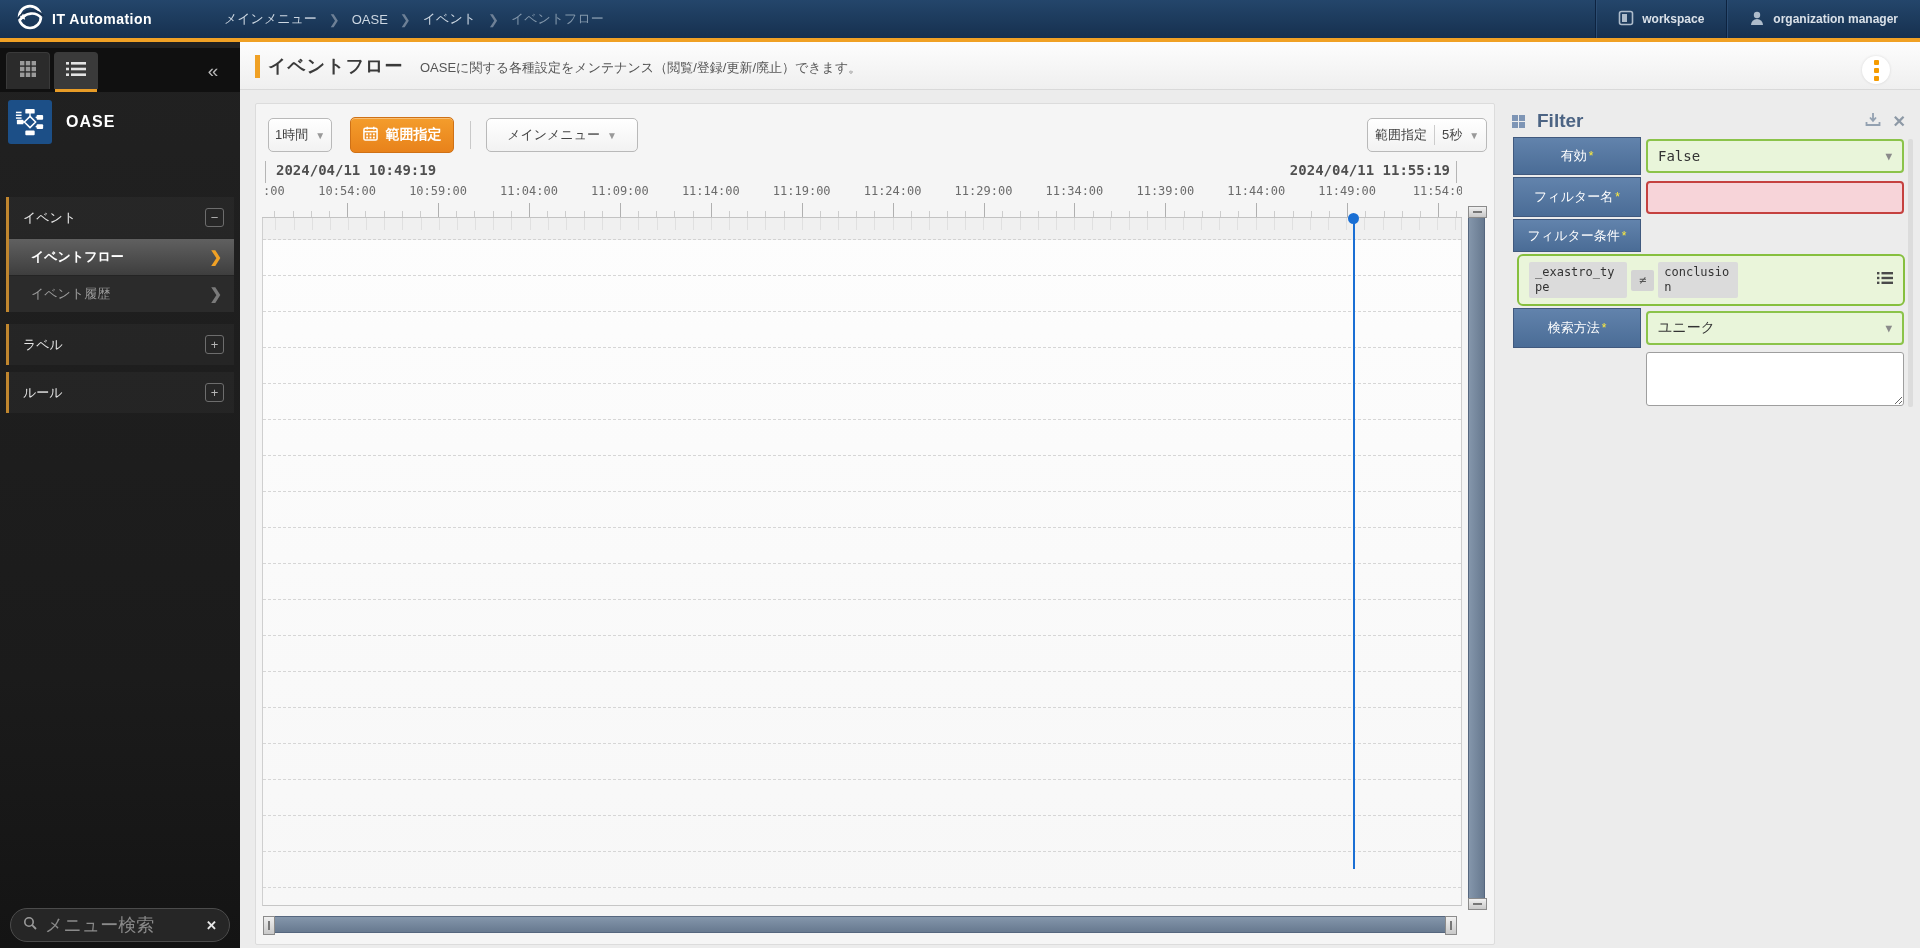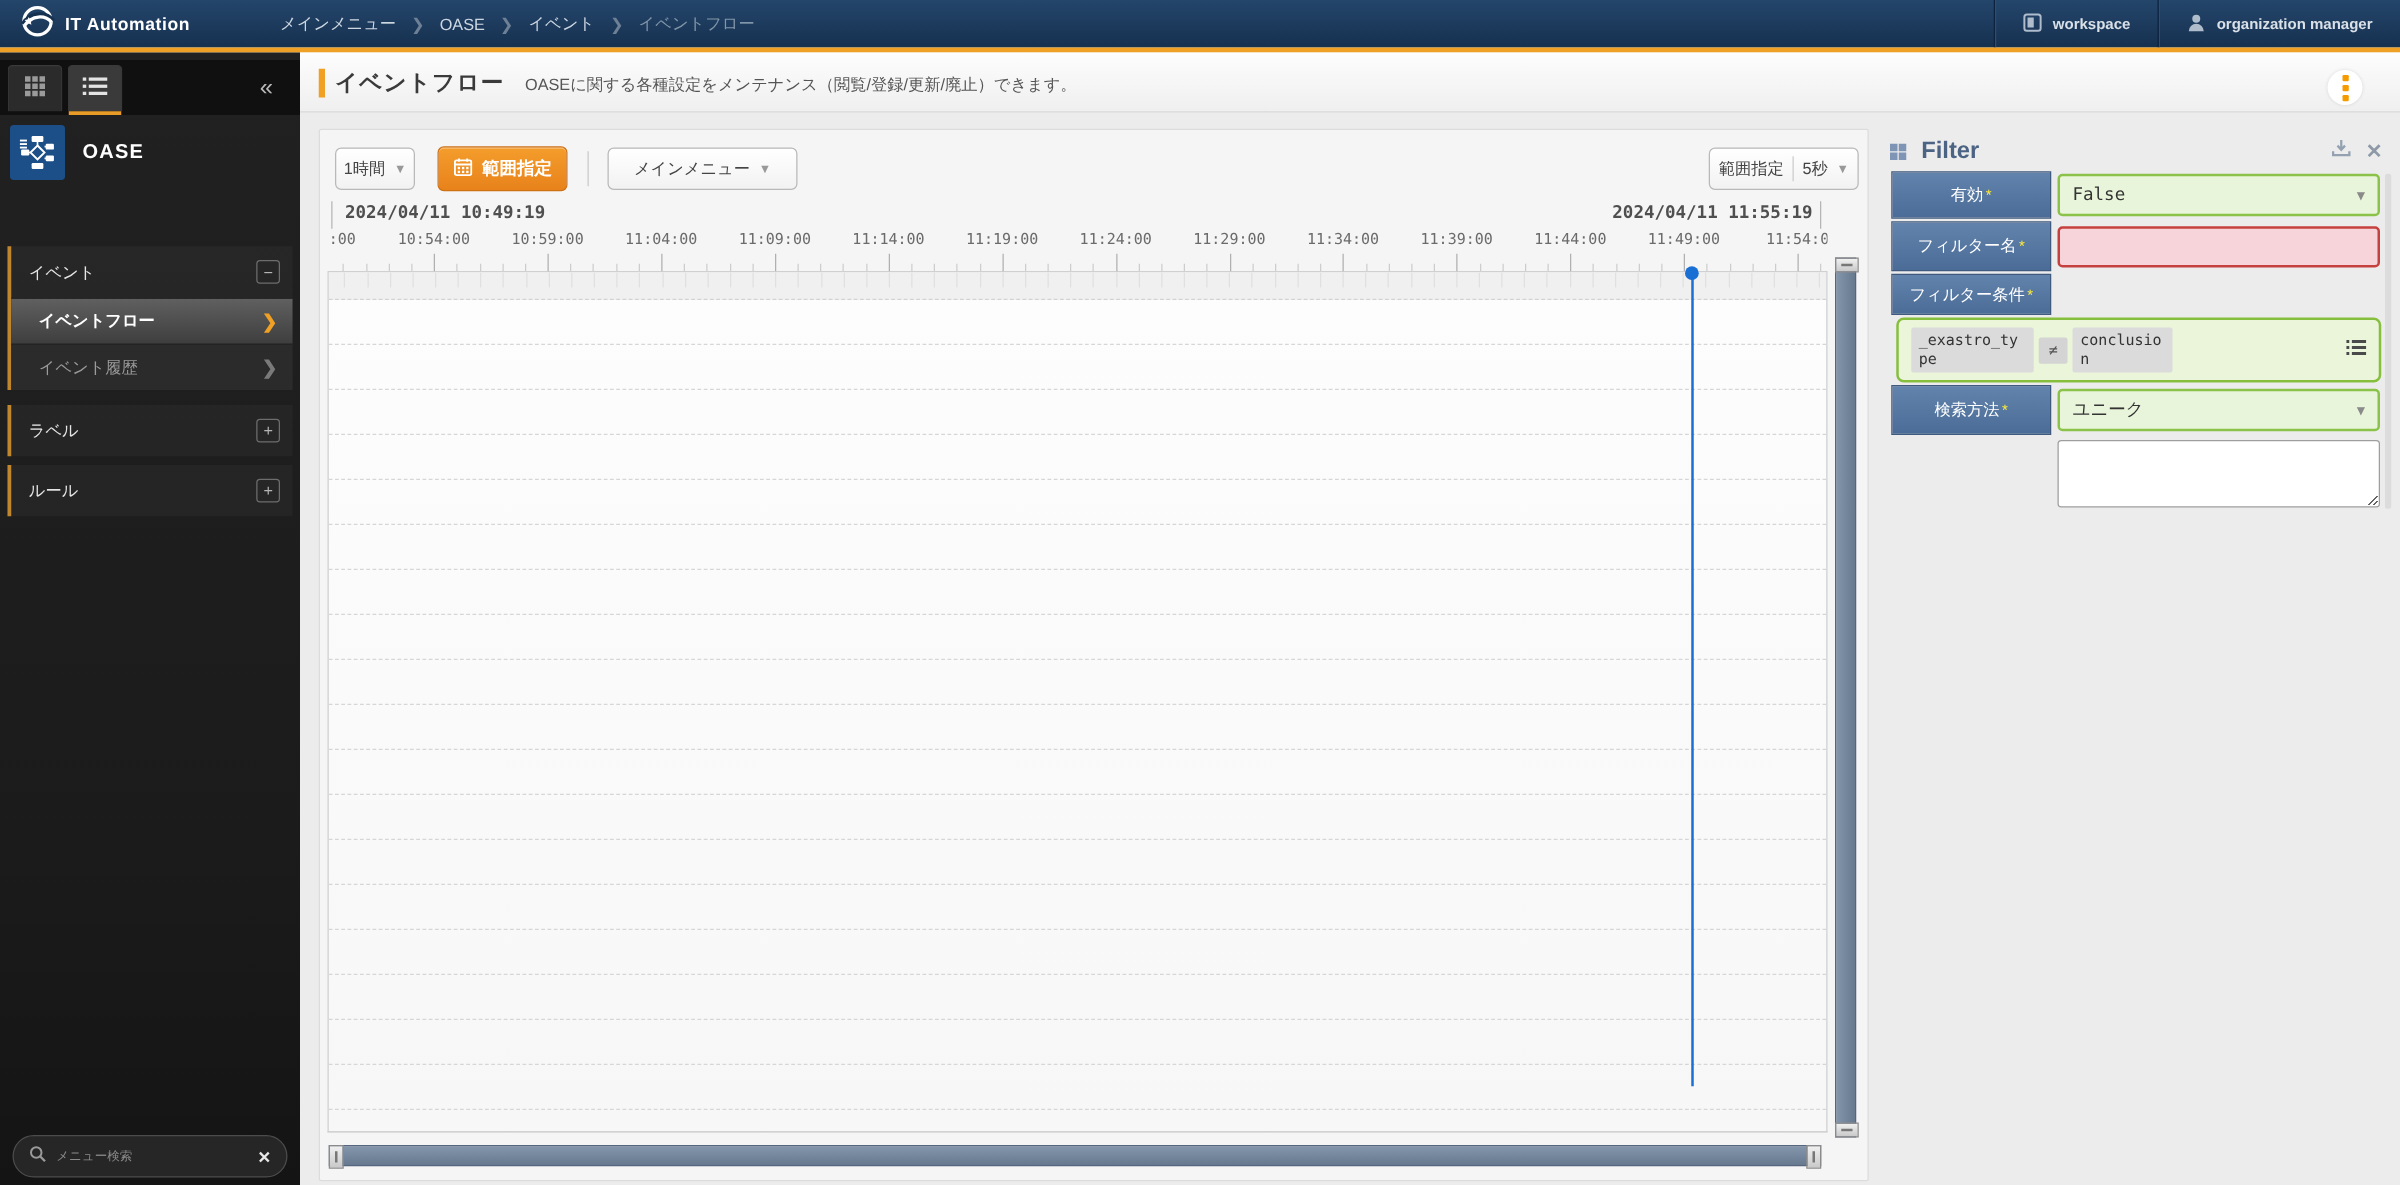--- a/index.html
+++ b/index.html
@@ -38,21 +38,21 @@
     color:#e6e6e6; font-size:13px; }
   .toggle-box { position:absolute; right:10px; top:11px; width:19px; height:19px; border:1px solid #6d6d6d;
     border-radius:3px; color:#b5b5b5; font-size:13px; line-height:17px; text-align:center; background:#262626; }
   .menu-item { position:relative; height:37px; display:flex; align-items:center; padding-left:22px; font-size:13px;
     color:#9b9b9b; background:#2b2b2b; border-top:1px solid #242424; }
   .menu-item .chev { position:absolute; right:12px; font-size:15px; font-weight:bold; color:#7a7a7a; }
   .menu-item.selected { background:linear-gradient(180deg,#606060,#3e3e3e); color:#fff; font-weight:bold; }
   .menu-item.selected .chev { color:#f0a125; }
   .menu-search { position:absolute; left:10px; top:866px; width:220px; height:34px; background:#262626;
     border:1px solid #4c4c4c; border-radius:17px; display:flex; align-items:center; padding:0 12px; gap:8px; }
-  .menu-search input { flex:1; background:transparent; border:none; outline:none; color:#7dd3fc; font-size:10px;
+  .menu-search input { flex:1; background:transparent; border:none; outline:none; color:#7dd3fc; font-size:18px;
     font-family:Liberation Sans, sans-serif; min-width:0; }
   .menu-search input::placeholder { color:#8a8a8a; }
   .search-clear { color:#e8e8e8; font-size:13px; font-weight:bold; }
 
   
   .titlebar { position:absolute; left:240px; top:42px; width:1680px; height:48px;
     background:linear-gradient(180deg,#fdfdfd,#efefef); border-bottom:1px solid #d9d9d9; }
   .title-accent { position:absolute; left:15px; top:13px; width:5px; height:23px; background:#f0a125; }
   .page-title { position:absolute; left:28px; top:12px; font-size:18px; font-weight:bold; color:#3a3a3a; letter-spacing:1px; }
   .page-desc { position:absolute; left:180px; top:17px; font-size:13px; color:#555; }

